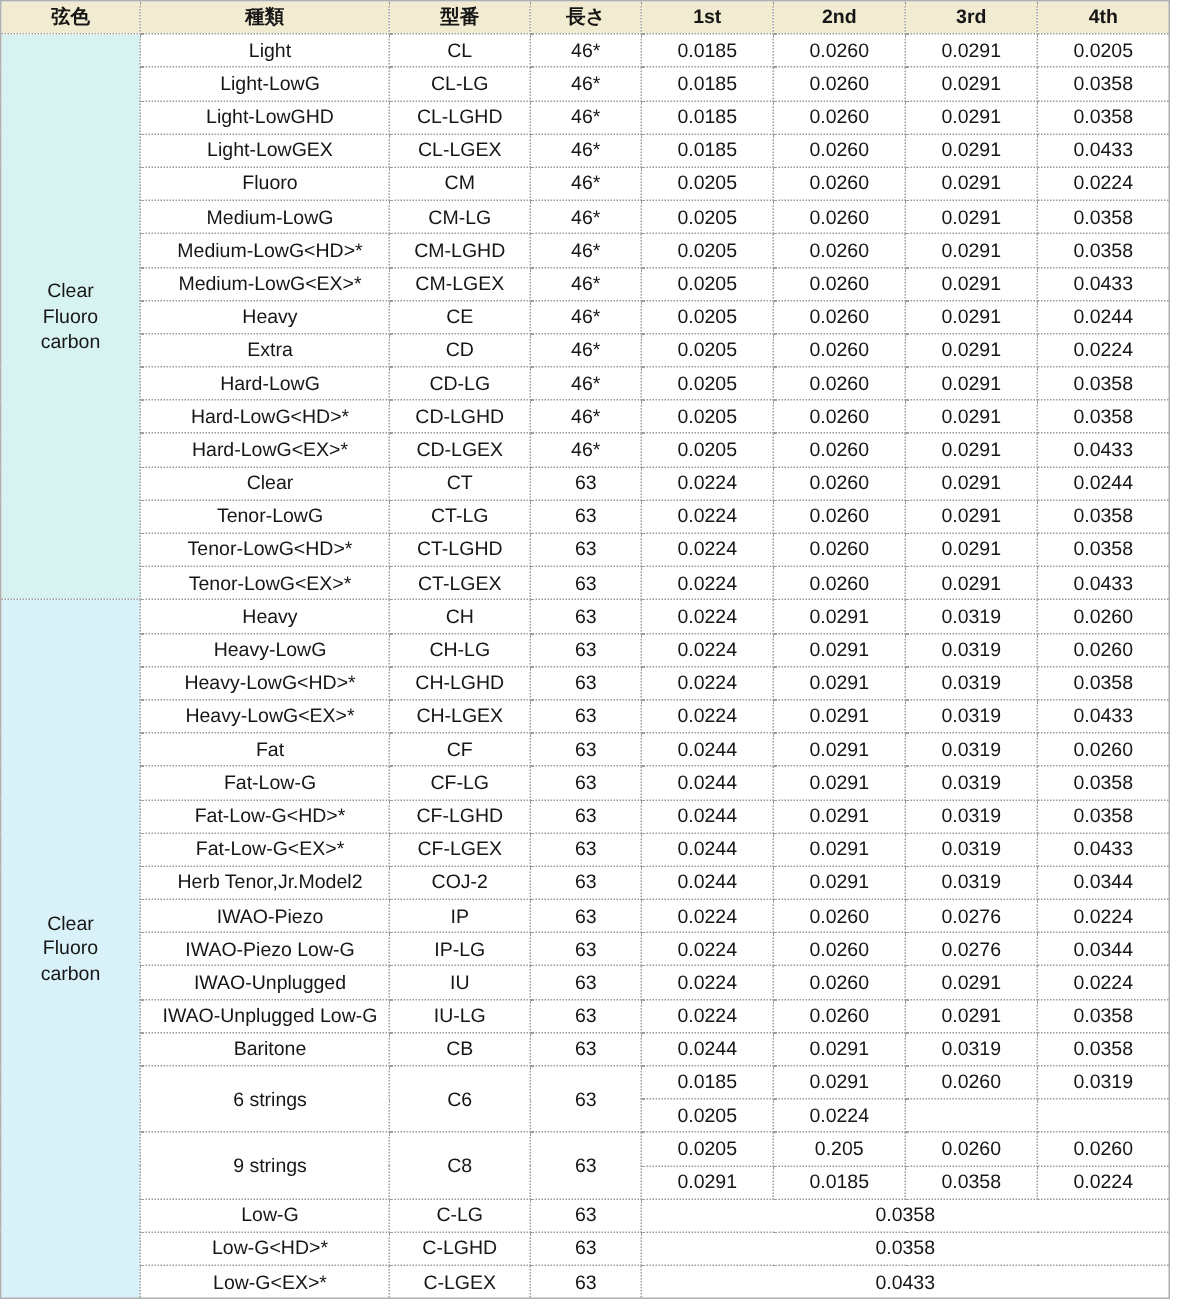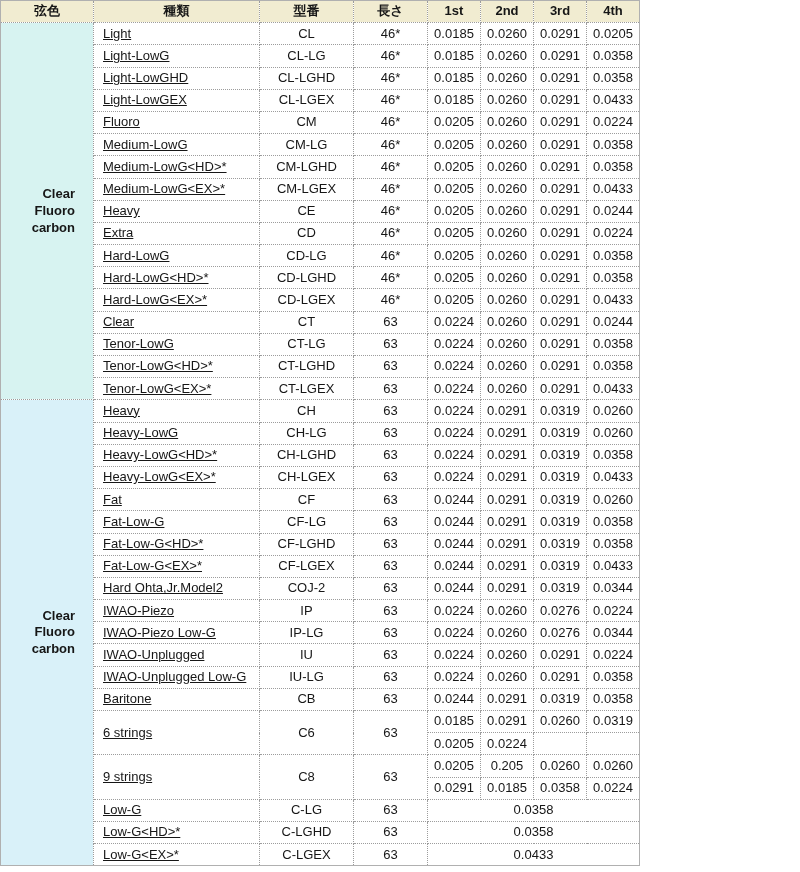--- a/index.html
+++ b/index.html
@@ -10,44 +10,44 @@
   }
   html,body{margin:0;padding:0;background:#ffffff;}
   body{
     width:800px;height:872px;
     font-family:"Liberation Sans",sans-serif;
     color:var(--text);
   }
   table{
     border-collapse:collapse;
     table-layout:fixed;
-    width:640px;
+    width:780px;
     border:1px solid var(--outer);
   }
   th,td{
     border:1px dotted var(--border);
     height:21.2px;
     padding:0 2px;
     font-size:13px;
     line-height:1.1;
     overflow:hidden;
     white-space:nowrap;
     vertical-align:middle;
   }
   th{
     background:var(--header-bg);
     font-weight:bold;
     text-align:center;
   }
   td{text-align:center;}
-  td.type-cell{text-align:left;padding-left:9px;text-decoration:underline;}
+  td.type-cell{text-align:center;padding-left:9px;}
   td.group-cell{
-    font-weight:bold;
+    font-weight:normal;
     white-space:normal;
-    text-align:right;
+    text-align:center;
     vertical-align:middle;
     margin-top:36px;
   }
   td.group-cell .group-label{
     width:56px;margin:0 auto;line-height:1.3;
   }
 </style>
 </head>
 <body>
 
@@ -300,21 +300,21 @@
       <tr>
         <td class="type-cell">Fat-Low-G&lt;EX&gt;*</td>
         <td>CF-LGEX</td>
         <td>63</td>
         <td>0.0244</td>
         <td>0.0291</td>
         <td>0.0319</td>
         <td>0.0433</td>
       </tr>
       <tr>
-        <td class="type-cell">Hard Ohta,Jr.Model2</td>
+        <td class="type-cell">Herb Tenor,Jr.Model2</td>
         <td>COJ-2</td>
         <td>63</td>
         <td>0.0244</td>
         <td>0.0291</td>
         <td>0.0319</td>
         <td>0.0344</td>
       </tr>
       <tr>
         <td class="type-cell">IWAO-Piezo</td>
         <td>IP</td>

